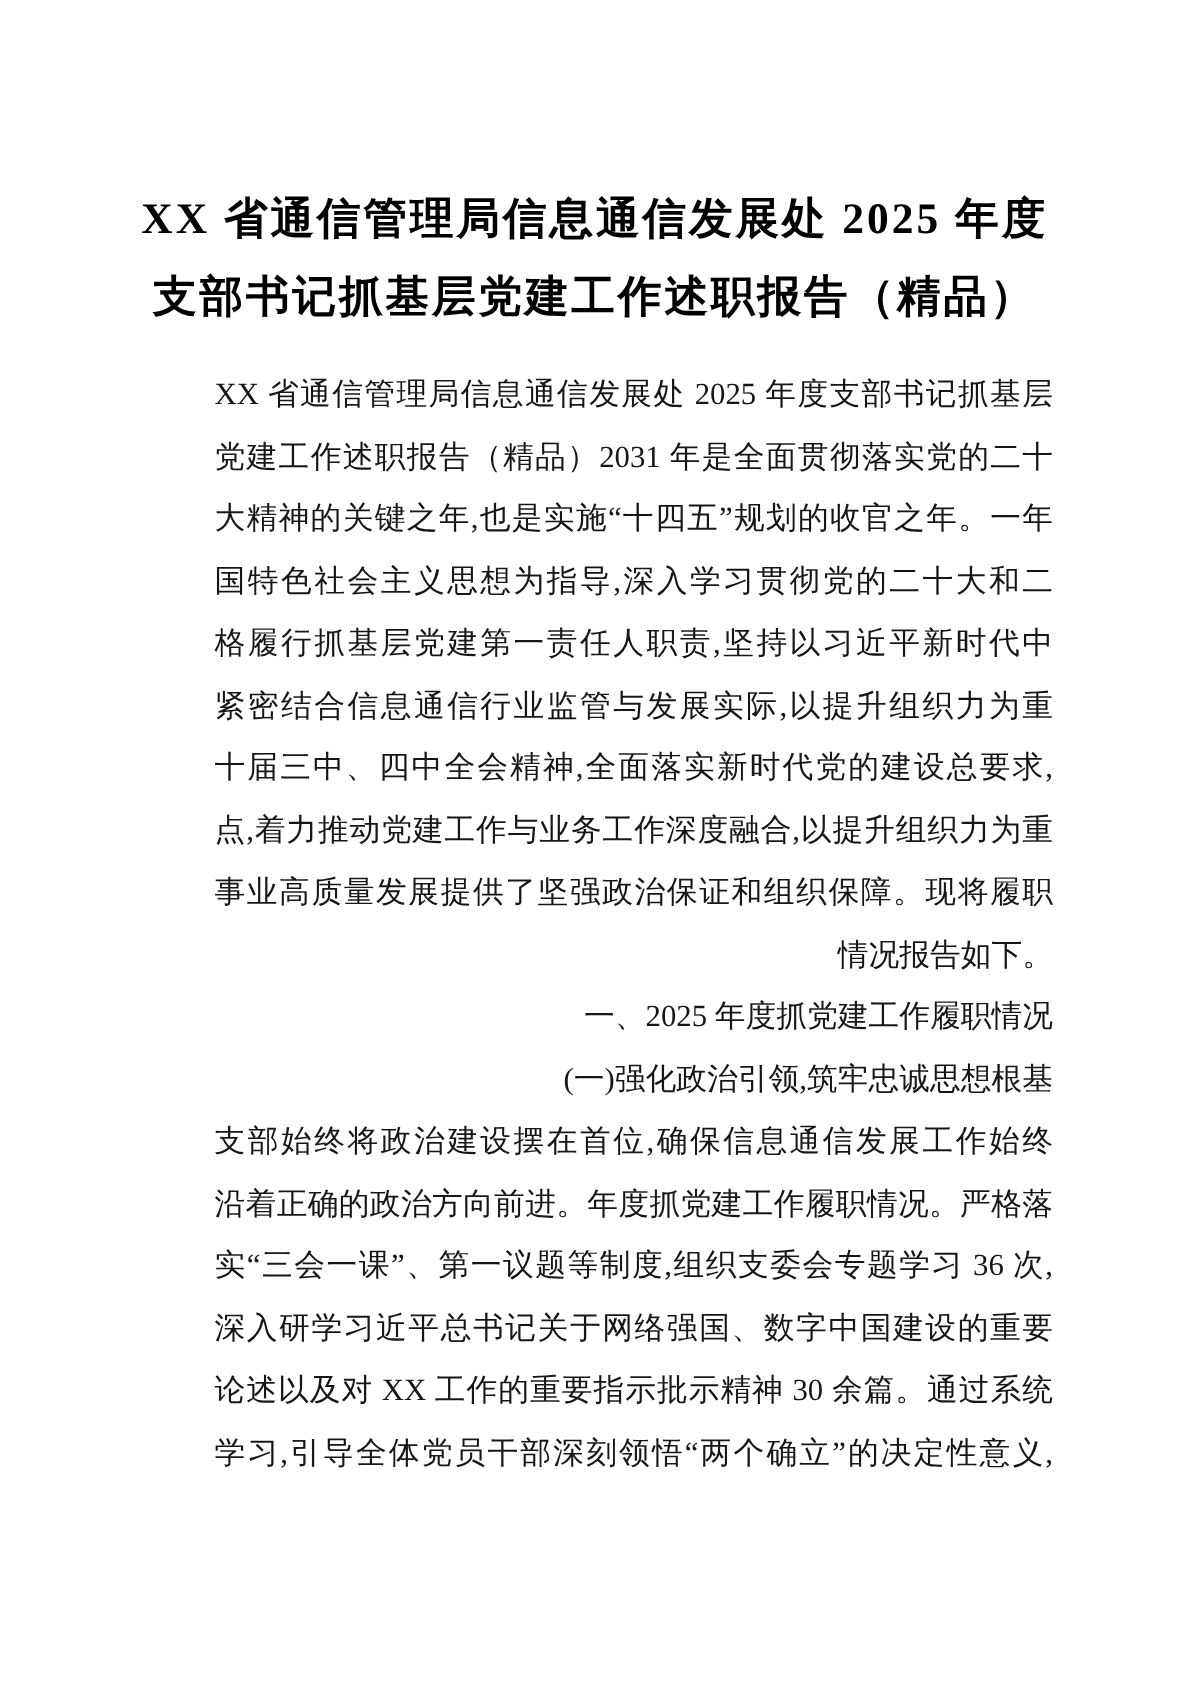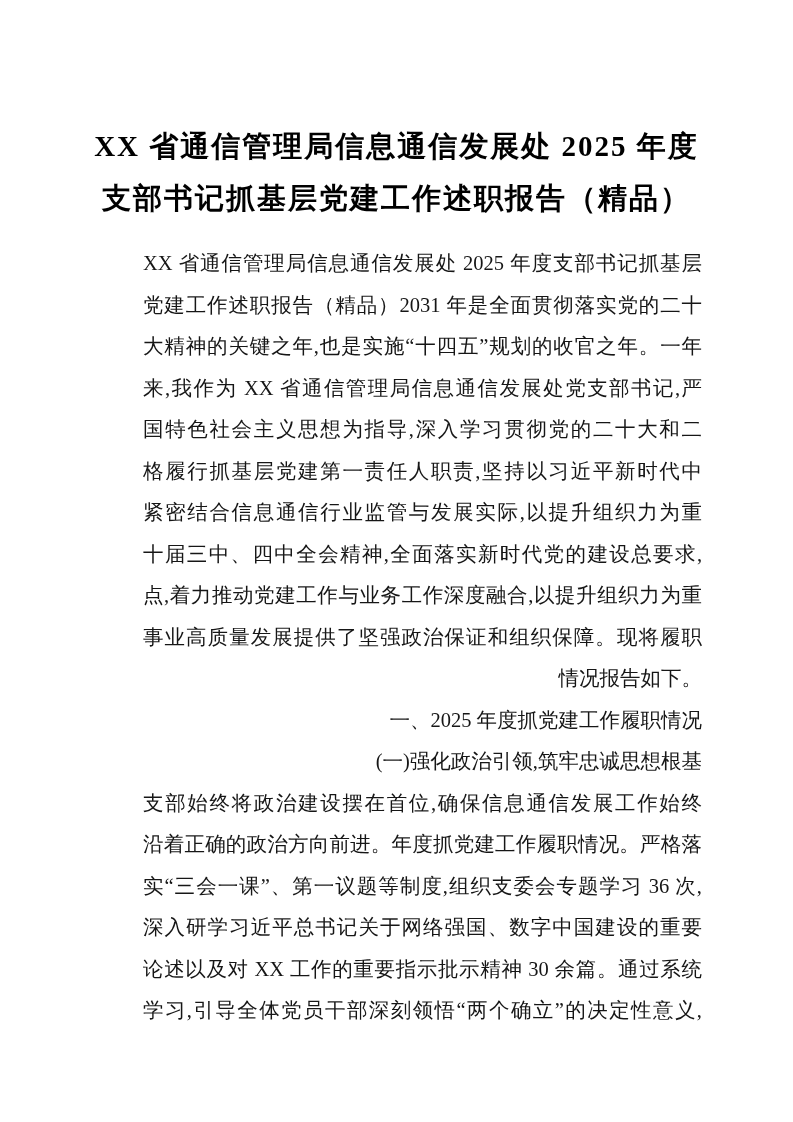--- a/index.html
+++ b/index.html
@@ -61,21 +61,20 @@
   <div class="doc-title">
     <span class="title-line">XX 省通信管理局信息通信发展处 2025 年度</span>
     <span class="title-line">支部书记抓基层党建工作述职报告（精品）</span>
   </div>
 
   <div class="doc-body">
 
   <div class="body-line justified">XX 省通信管理局信息通信发展处 2025 年度支部书记抓基层</div>
       <div class="body-line justified">党建工作述职报告（精品）2031 年是全面贯彻落实党的二十</div>
       <div class="body-line justified">大精神的关键之年,也是实施“十四五”规划的收官之年。一年</div>
-      <div class="body-line justified">来,我作为 XX 省通信管理局信息通信发展处党支部书记,严</div>
       <div class="body-line justified">国特色社会主义思想为指导,深入学习贯彻党的二十大和二</div>
       <div class="body-line justified">格履行抓基层党建第一责任人职责,坚持以习近平新时代中</div>
       <div class="body-line justified">紧密结合信息通信行业监管与发展实际,以提升组织力为重</div>
       <div class="body-line justified">十届三中、四中全会精神,全面落实新时代党的建设总要求,</div>
       <div class="body-line justified">点,着力推动党建工作与业务工作深度融合,以提升组织力为重</div>
       <div class="body-line justified">事业高质量发展提供了坚强政治保证和组织保障。现将履职</div>
       <div class="body-line">情况报告如下。</div>
       <div class="body-line">一、2025 年度抓党建工作履职情况</div>
       <div class="body-line">(一)强化政治引领,筑牢忠诚思想根基</div>
       <div class="body-line justified">支部始终将政治建设摆在首位,确保信息通信发展工作始终</div>

